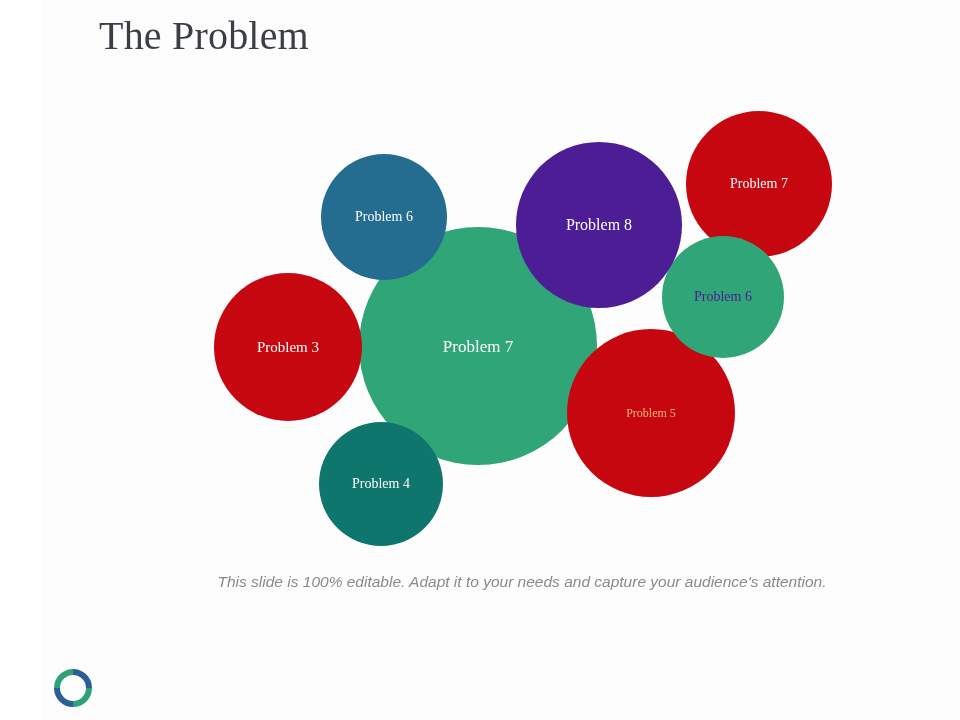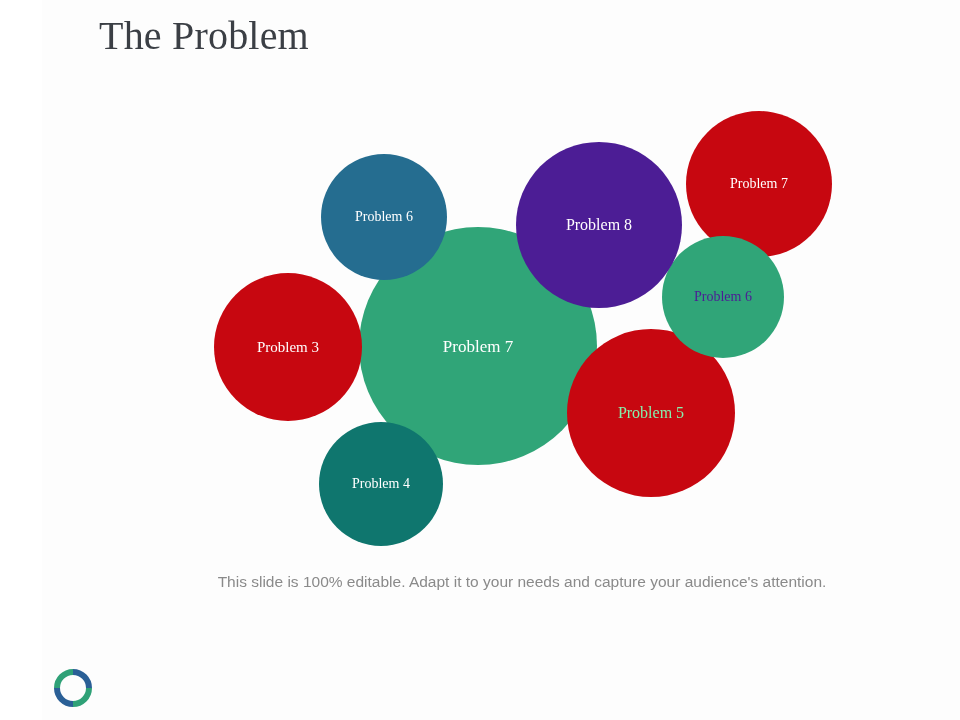--- a/index.html
+++ b/index.html
@@ -99,34 +99,34 @@
       <div class="bubble" style="left: 279px; top: 74px; width: 126px; height: 126px; background: rgb(37, 109, 144); z-index: 2;">
         <span class="bubble-label" style="font-size: 14px; color: rgb(255, 255, 255);">Problem 6</span>
       </div>
       <div class="bubble" style="left: 172px; top: 193px; width: 148px; height: 148px; background: rgb(199, 7, 16); z-index: 2;">
         <span class="bubble-label" style="font-size: 15px; color: rgb(255, 255, 255);">Problem 3</span>
       </div>
       <div class="bubble" style="left: 277px; top: 342px; width: 124px; height: 124px; background: #0f766e; z-index: 2;">
         <span class="bubble-label" style="font-size: 14px; color: rgb(255, 255, 255);">Problem 4</span>
       </div>
       <div class="bubble" style="left: 525px; top: 249px; width: 168px; height: 168px; background: rgb(199, 7, 16); z-index: 2;">
-        <span class="bubble-label" style="font-size: 16px; color: #86efac;">Problem 5</span>
+        <span class="bubble-label" style="font-size: 12px; color: #fdba74;">Problem 5</span>
       </div>
       <div class="bubble" style="left: 620px; top: 156px; width: 122px; height: 122px; background: rgb(48, 165, 120); z-index: 3;">
         <span class="bubble-label" style="font-size: 14px; color: #4c1d95;">Problem 6</span>
       </div>
       <div class="bubble" style="left: 644px; top: 31px; width: 146px; height: 146px; background: rgb(199, 7, 16); z-index: 2;">
         <span class="bubble-label" style="font-size: 14px; color: rgb(255, 255, 255);">Problem 7</span>
       </div>
       <div class="bubble" style="left: 474px; top: 62px; width: 166px; height: 166px; background: #4c1d95; z-index: 3;">
         <span class="bubble-label" style="font-size: 16px; color: rgb(255, 255, 255);">Problem 8</span>
       </div>
     </div>
 
-  <div id="footer-note" style="color: rgb(138, 138, 138);">This slide is 100% editable. Adapt it to your needs and capture your audience's attention.</div>
+  <div id="footer-note" style="color: rgb(138, 138, 138); font-style: italic;">This slide is 100% editable. Adapt it to your needs and capture your audience's attention.</div>
 
   <div id="brand-logo">
     <svg width="38" height="38" viewBox="0 0 38 38">
       <g fill="none" stroke-width="6">
         <path d="M19 3 A16 16 0 0 1 35 19" stroke="#2a5f96"></path>
         <path d="M35 19 A16 16 0 0 1 19 35" stroke="#2fa177"></path>
         <path d="M19 35 A16 16 0 0 1 3 19" stroke="#2a5f96"></path>
         <path d="M3 19 A16 16 0 0 1 19 3" stroke="#2fa177"></path>
       </g>
     </svg>

